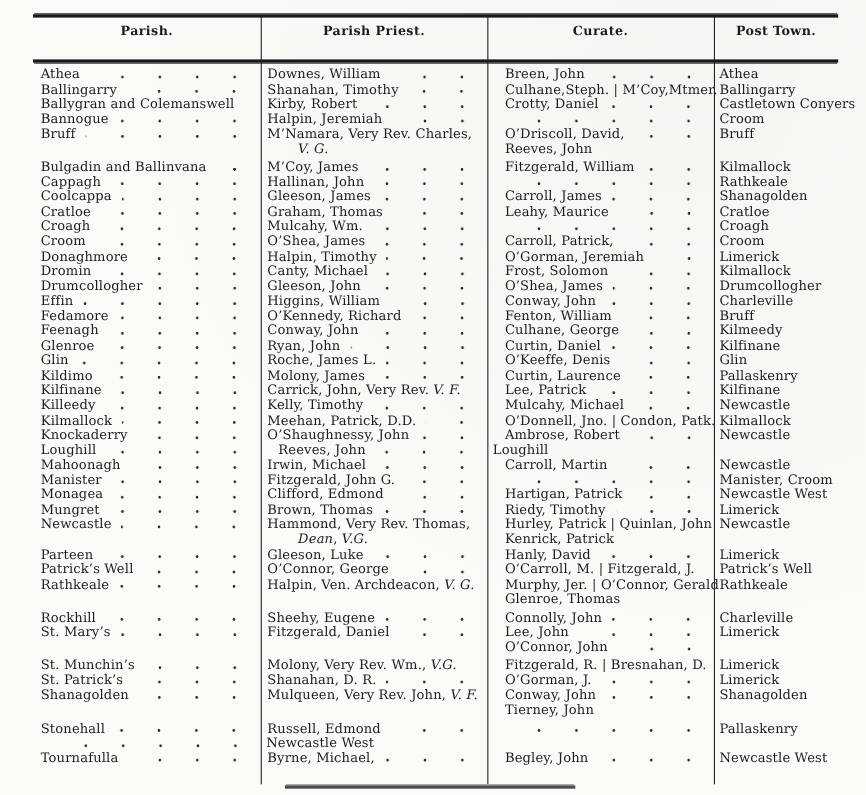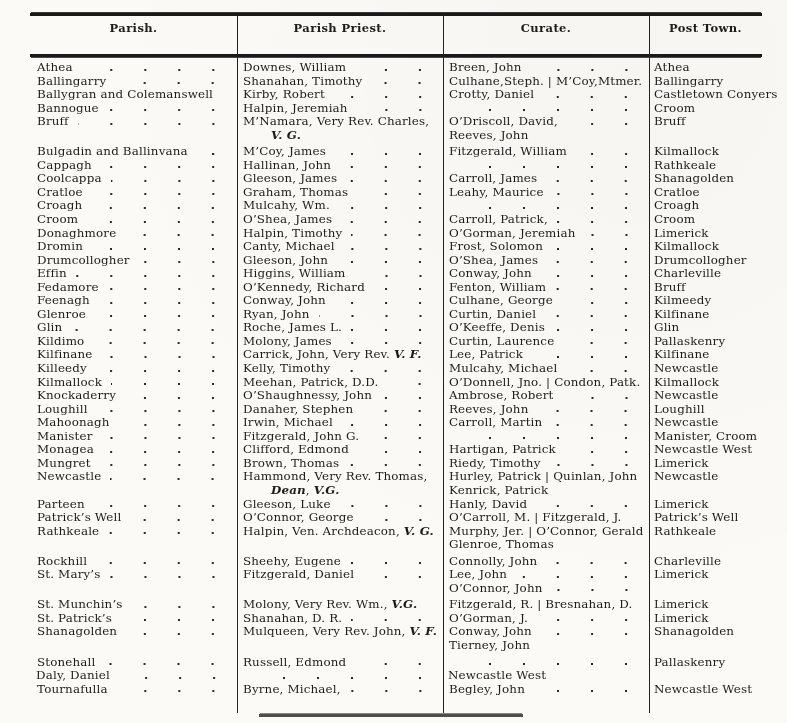--- a/index.html
+++ b/index.html
@@ -77,29 +77,29 @@
     grid-template-columns: 207px 206px 206px 1fr;
   }
   .row.gap { margin-top: 3px; }
   .cell {
     font-size: 11.9px;
     line-height: 13.55px;
     letter-spacing: 0.15px;
   }
   .cell.c1 { padding-left: 7px; padding-right: 4px; }
   .cell.c2 { padding-left: 6px; padding-right: 3px; }
-  .cell.c3 { padding-left: 6px; padding-right: 3px; }
+  .cell.c3 { padding-left: 16px; padding-right: 3px; }
   .cell.c4 { padding-left: 5px; padding-right: 1px; }
   .line {
     display: flex;
     align-items: baseline;
     min-height: 13.55px;
   }
   .line .t { white-space: nowrap; }
-  .line .t i { font-style: italic; font-weight: bold; }
+  .line .t i { font-style: italic; font-weight: normal; }
   .line.ind { padding-left: 28px; }
   .dots {
     flex: 1 1 auto;
     min-width: 6px;
     height: 4px;
     align-self: flex-end;
     margin: 0 3px 3px 9px;
     background-image: radial-gradient(circle, #2b2b2b 1.15px, rgba(0,0,0,0) 1.45px);
     background-size: 34px 4px;
     background-repeat: repeat-x;
@@ -729,26 +729,20 @@
           </div>
         </div>
       </div>
       <div class="row">
         <div class="cell c1">
           <div class="line">
             <span class="t">Loughill</span>
             <span class="dots"></span>
           </div>
         </div>
-        <div class="cell c2">
-          <div class="line">
-            <span class="t">Danaher, Stephen</span>
-            <span class="dots"></span>
-          </div>
-        </div>
         <div class="cell c3">
           <div class="line">
             <span class="t">Reeves, John</span>
             <span class="dots"></span>
           </div>
         </div>
         <div class="cell c4">
           <div class="line">
             <span class="t">Loughill</span>
           </div>
@@ -1106,26 +1100,20 @@
             <span class="dots"></span>
           </div>
         </div>
         <div class="cell c4">
           <div class="line">
             <span class="t">Pallaskenry</span>
           </div>
         </div>
       </div>
       <div class="row">
-        <div class="cell c2">
-          <div class="line">
-            <span class="t">Daly, Daniel</span>
-            <span class="dots"></span>
-          </div>
-        </div>
         <div class="cell c3">
           <div class="line">
             <span class="t"></span>
             <span class="dots"></span>
           </div>
         </div>
         <div class="cell c4">
           <div class="line">
             <span class="t">Newcastle West</span>
           </div>

